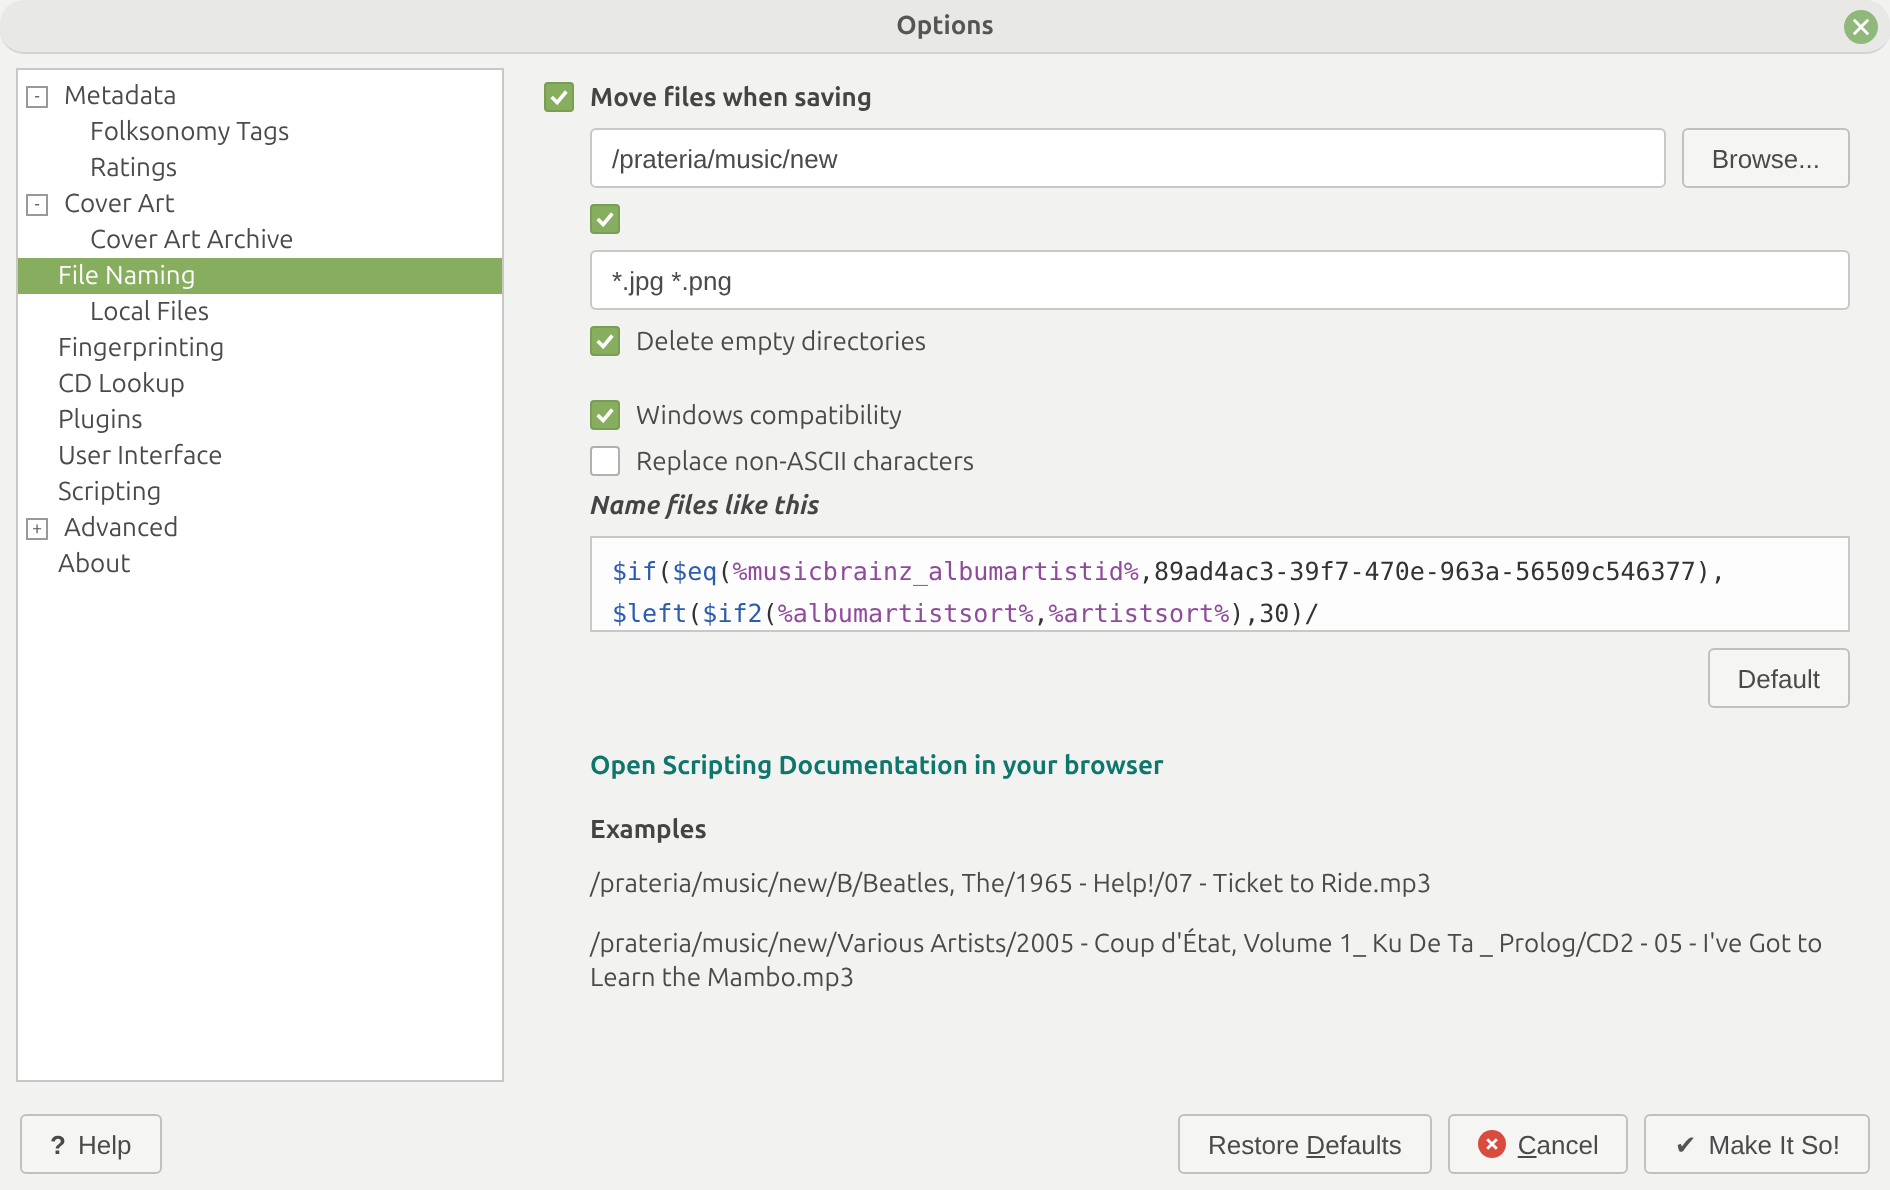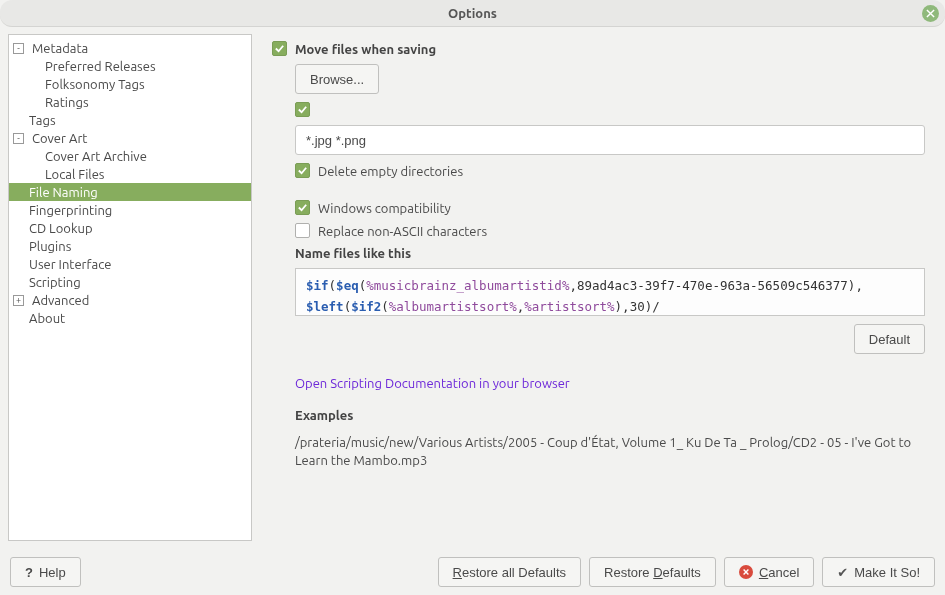--- a/index.html
+++ b/index.html
@@ -146,25 +146,25 @@
   font-family: "DejaVu Sans Mono", monospace;
   font-size: 12.5px;
   line-height: 1.7;
   white-space: nowrap;
   position: relative;
 }
 .code-box::-webkit-scrollbar { height: 10px; width:10px; }
 .code-box::-webkit-scrollbar-thumb { background: #b8b8b6; border-radius: 5px; }
 .code-box::-webkit-scrollbar-track { background: #eee; }
 
-.fn { color: #2a5db0; font-weight: bold; }
+.fn { color: #2a5db0; font-weight: normal; }
 .var { color: #8f4a9c; }
 .plain { color: #333; }
 
-.link { color: #6d28d9; cursor: pointer; }
+.link { color: #0f766e; cursor: pointer; font-weight: bold; }
 .examples-title { font-weight: bold; color: #444; margin-top:10px;}
 .example-path { color: #4a4a4a; margin-top:4px; line-height:1.35;}
 
 .footer {
   display: flex;
   align-items: center;
   padding: 8px 10px;
   gap: 8px;
   border-top: 1px solid transparent;
 }
@@ -191,56 +191,46 @@
 <div class="main">
   <div class="sidebar" id="tree">
       <div class="tree-item">
         <span class="tree-expander">-</span>
         <span class="tree-indent" style="width: 4px;"></span>
         <span>Metadata</span>
       </div>
       <div class="tree-item">
         <span class="tree-indent" style="width: 32px;"></span>
         <span class="tree-expander none" style="visibility: hidden; margin-right: 0px; width: 0px;"></span>
-        <span>Preferred Releases</span>
+        <span>Folksonomy Tags</span>
       </div>
       <div class="tree-item">
         <span class="tree-indent" style="width: 32px;"></span>
         <span class="tree-expander none" style="visibility: hidden; margin-right: 0px; width: 0px;"></span>
-        <span>Folksonomy Tags</span>
-      </div>
-      <div class="tree-item">
-        <span class="tree-indent" style="width: 32px;"></span>
-        <span class="tree-expander none" style="visibility: hidden; margin-right: 0px; width: 0px;"></span>
         <span>Ratings</span>
-      </div>
-      <div class="tree-item">
-        <span class="tree-indent" style="width: 16px;"></span>
-        <span class="tree-expander none" style="visibility: hidden; margin-right: 0px; width: 0px;"></span>
-        <span>Tags</span>
       </div>
       <div class="tree-item">
         <span class="tree-expander">-</span>
         <span class="tree-indent" style="width: 4px;"></span>
         <span>Cover Art</span>
       </div>
       <div class="tree-item">
         <span class="tree-indent" style="width: 32px;"></span>
         <span class="tree-expander none" style="visibility: hidden; margin-right: 0px; width: 0px;"></span>
         <span>Cover Art Archive</span>
       </div>
+      <div class="tree-item selected">
+        <span class="tree-indent" style="width: 16px;"></span>
+        <span class="tree-expander none" style="visibility: hidden; margin-right: 0px; width: 0px;"></span>
+        <span>File Naming</span>
+      </div>
       <div class="tree-item">
         <span class="tree-indent" style="width: 32px;"></span>
         <span class="tree-expander none" style="visibility: hidden; margin-right: 0px; width: 0px;"></span>
         <span>Local Files</span>
-      </div>
-      <div class="tree-item selected">
-        <span class="tree-indent" style="width: 16px;"></span>
-        <span class="tree-expander none" style="visibility: hidden; margin-right: 0px; width: 0px;"></span>
-        <span>File Naming</span>
       </div>
       <div class="tree-item">
         <span class="tree-indent" style="width: 16px;"></span>
         <span class="tree-expander none" style="visibility: hidden; margin-right: 0px; width: 0px;"></span>
         <span>Fingerprinting</span>
       </div>
       <div class="tree-item">
         <span class="tree-indent" style="width: 16px;"></span>
         <span class="tree-expander none" style="visibility: hidden; margin-right: 0px; width: 0px;"></span>
         <span>CD Lookup</span>
@@ -278,20 +268,21 @@
       <div class="check checked">
         <svg viewBox="0 0 12 12">
             <path d="M2 6 L5 9 L10 3" stroke="#fff" stroke-width="2" fill="none"></path>
           </svg>
       </div>
       <span class="section-label">Move files when saving</span>
     </div>
 
 
     <div class="row indent">
+      <input class="text-input" value="/prateria/music/new" style="">
       <button class="btn">Browse...</button>
     </div>
 
     <div class="row indent">
       <div class="check checked">
         <svg viewBox="0 0 12 12">
             <path d="M2 6 L5 9 L10 3" stroke="#fff" stroke-width="2" fill="none"></path>
           </svg>
       </div>
     </div>
@@ -319,53 +310,51 @@
           </svg>
       </div>
       <span>Windows compatibility</span>
     </div>
 
     <div class="row indent">
       <div class="check"></div>
       <span>Replace non-ASCII characters</span>
     </div>
 
-    <div class="indent section-label" style="font-weight:bold;">Name files like this</div>
+    <div class="indent section-label" style="font-weight:bold;font-style:italic;">Name files like this</div>
 
     <div class="code-box indent" style="margin-left:23px;">
       <div>
         <span class="fn">$if</span><span class="plain">(</span><span class="fn">$eq</span><span class="plain">(</span><span class="var">%musicbrainz_albumartistid%</span><span class="plain">,89ad4ac3-39f7-470e-963a-56509c546377)</span><span class="plain">,</span>
       </div>
       <div>
         <span class="fn">$left</span><span class="plain">(</span><span class="fn">$if2</span><span class="plain">(</span><span class="var">%albumartistsort%</span><span class="plain">,</span><span class="var">%artistsort%</span><span class="plain">),30)/</span>
       </div>
     </div>
 
     <div class="row" style="justify-content:flex-end;">
       <button class="btn">Default</button>
     </div>
 
     <div style="height:6px"></div>
     <div class="link indent">Open Scripting Documentation in your browser</div>
 
     <div class="examples-title indent">Examples</div>
+    <div class="example-path indent">/prateria/music/new/B/Beatles, The/1965 - Help!/07 - Ticket to Ride.mp3</div>
     <div class="example-path indent">/prateria/music/new/Various Artists/2005 - Coup d'État, Volume 1_ Ku De Ta _ Prolog/CD2 - 05 - I've Got to Learn the Mambo.mp3</div>
 
   </div>
 </div>
 
 <div class="footer">
   <button class="btn">
     <span style="font-weight:bold;">?</span>
     <span style="text-decoration-style:solid;">Help</span>
   </button>
   <div class="spacer"></div>
-  <button class="btn">
-    <span><span style="text-decoration:underline">R</span>estore all Defaults</span>
-  </button>
   <button class="btn">
     <span>Restore <span style="text-decoration:underline">D</span>efaults</span>
   </button>
   <button class="btn">
     <span class="cancel-icon">
       <svg viewBox="0 0 10 10">
           <path d="M2 2 L8 8 M8 2 L2 8" stroke="#fff" stroke-width="1.8"></path>
         </svg>
     </span>
     <span><span style="text-decoration:underline">C</span>ancel</span>

